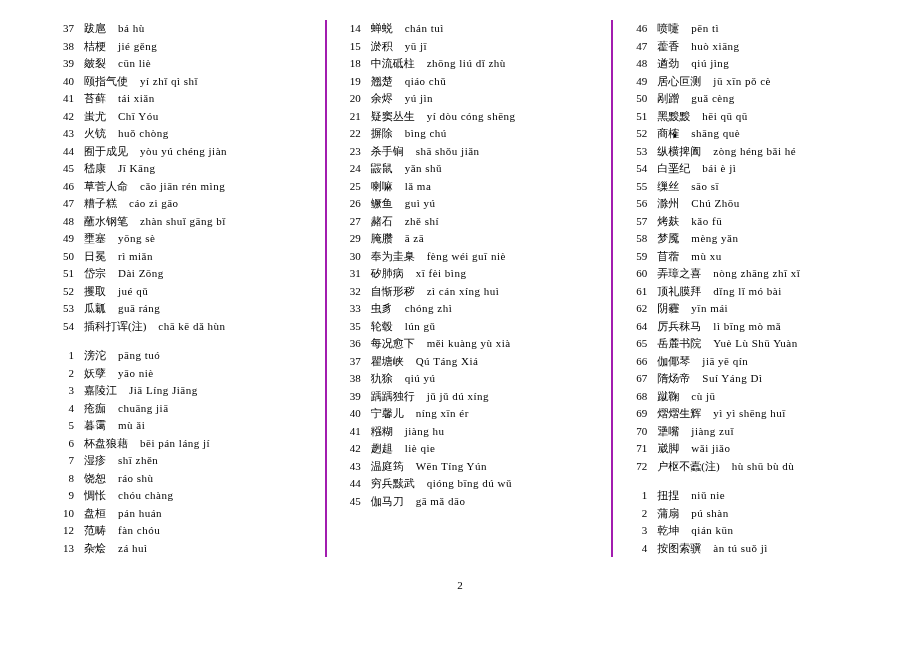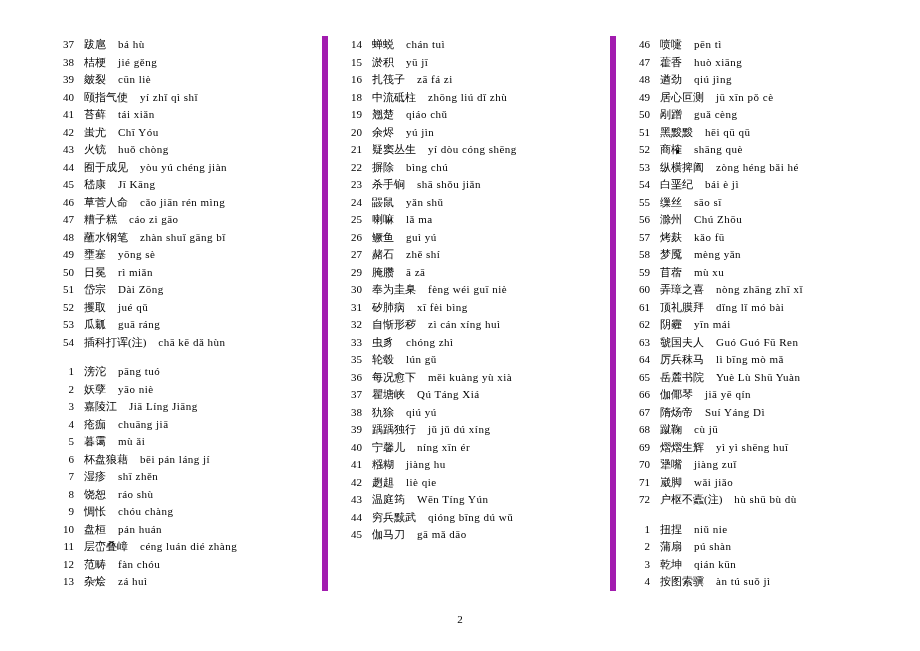--- a/index.html
+++ b/index.html
@@ -9,28 +9,27 @@
     font-size: 11px;
     line-height: 1.5;
     background: #fff;
     color: #000;
     width: 920px;
     box-sizing: border-box;
   }
   .cols {
     display: flex;
     gap: 18px;
-    margin-top: 16px;
   }
   .col {
     flex: 1;
     padding: 0 12px;
   }
   .col + .col {
-    border-left: 6px solid #a21caf;
+    border-left: 2px solid #a21caf;
   }
   .entry {
     display: flex;
     margin-bottom: 1px;
   }
   .num {
     width: 22px;
     text-align: right;
     margin-right: 10px;
     flex-shrink: 0;
@@ -192,25 +191,20 @@
         <span class="num">9</span>
         <span class="term">惆怅</span>
         <span class="pinyin">chóu chàng</span>
       </div>
       <div class="entry">
         <span class="num">10</span>
         <span class="term">盘桓</span>
         <span class="pinyin">pán huán</span>
       </div>
       <div class="entry">
-        <span class="num">11</span>
-        <span class="term">层峦叠嶂</span>
-        <span class="pinyin">céng luán dié zhàng</span>
-      </div>
-      <div class="entry">
         <span class="num">12</span>
         <span class="term">范畴</span>
         <span class="pinyin">fàn chóu</span>
       </div>
       <div class="entry">
         <span class="num">13</span>
         <span class="term">杂烩</span>
         <span class="pinyin">zá huì</span>
       </div>
     </div>
@@ -219,25 +213,20 @@
         <span class="num">14</span>
         <span class="term">蝉蜕</span>
         <span class="pinyin">chán tuì</span>
       </div>
       <div class="entry">
         <span class="num">15</span>
         <span class="term">淤积</span>
         <span class="pinyin">yū jī</span>
       </div>
       <div class="entry">
-        <span class="num">16</span>
-        <span class="term">扎筏子</span>
-        <span class="pinyin">zā fá zi</span>
-      </div>
-      <div class="entry">
         <span class="num">18</span>
         <span class="term">中流砥柱</span>
         <span class="pinyin">zhōng liú dǐ zhù</span>
       </div>
       <div class="entry">
         <span class="num">19</span>
         <span class="term">翘楚</span>
         <span class="pinyin">qiáo chǔ</span>
       </div>
       <div class="entry">
@@ -439,25 +428,20 @@
       </div>
       <div class="entry">
         <span class="num">61</span>
         <span class="term">顶礼膜拜</span>
         <span class="pinyin">dǐng lǐ mó bài</span>
       </div>
       <div class="entry">
         <span class="num">62</span>
         <span class="term">阴霾</span>
         <span class="pinyin">yīn mái</span>
-      </div>
-      <div class="entry">
-        <span class="num">63</span>
-        <span class="term">虢国夫人</span>
-        <span class="pinyin">Guó Guó Fū Ren</span>
       </div>
       <div class="entry">
         <span class="num">64</span>
         <span class="term">厉兵秣马</span>
         <span class="pinyin">lì bīng mò mǎ</span>
       </div>
       <div class="entry">
         <span class="num">65</span>
         <span class="term">岳麓书院</span>
         <span class="pinyin">Yuè Lù Shū Yuàn</span>

